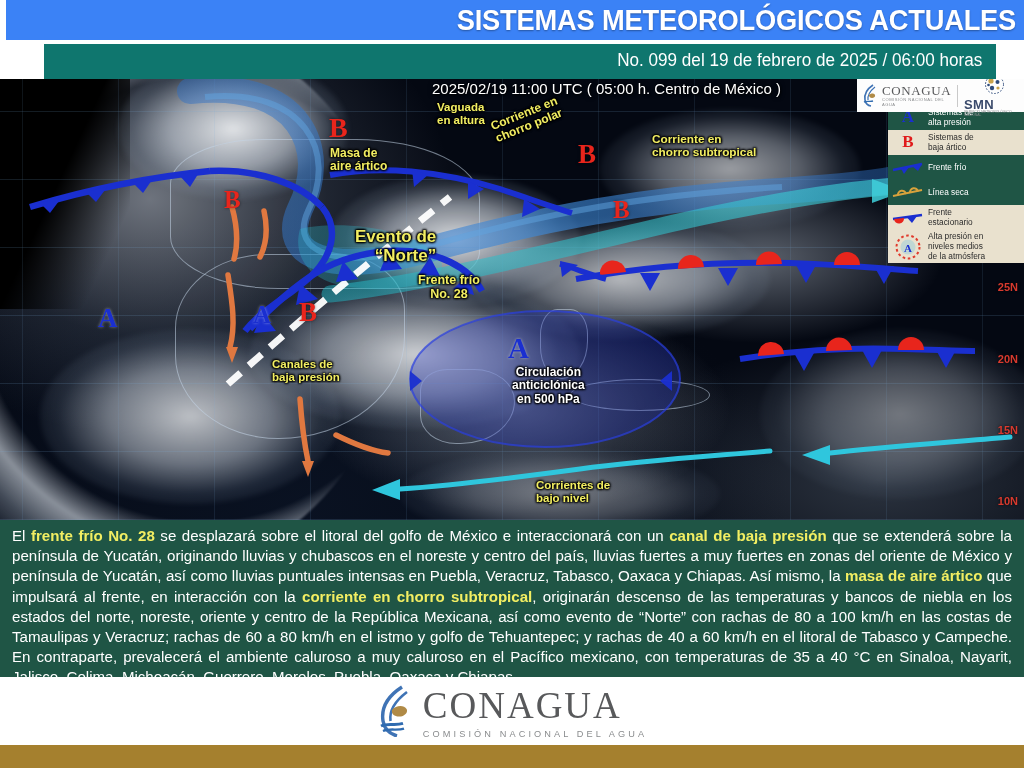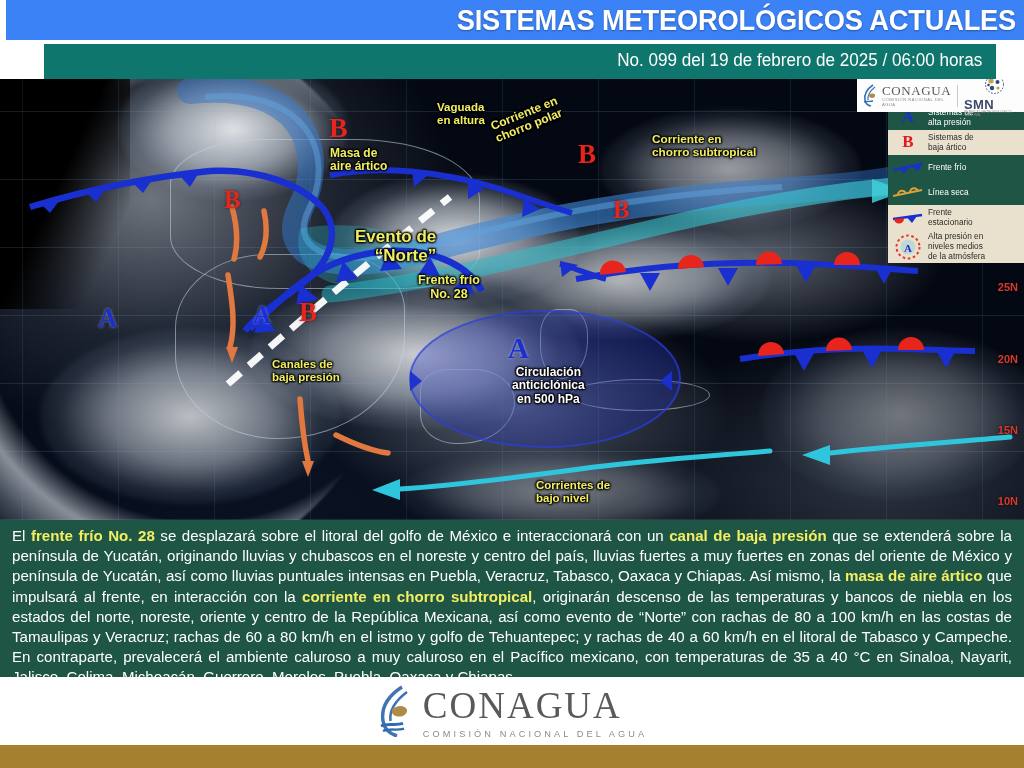--- a/index.html
+++ b/index.html
@@ -329,20 +329,21 @@
 
     <div class="bigA" style="left:98px;top:224px;font-size:27px;">A</div>
     <div class="bigA" style="left:253px;top:222px;font-size:25px;">A</div>
     <div class="bigA" style="left:508px;top:253px;font-size:29px;">A</div>
     <div class="bigB" style="left:224px;top:107px;font-size:25px;">B</div>
     <div class="bigB" style="left:329px;top:33px;font-size:28px;">B</div>
     <div class="bigB" style="left:299px;top:218px;font-size:27px;">B</div>
     <div class="bigB" style="left:578px;top:60px;font-size:27px;">B</div>
     <div class="bigB" style="left:613px;top:117px;font-size:25px;">B</div>
 
+    <div class="ts-bar">2025/02/19 11:00 UTC ( 05:00 h. Centro de México )</div>
 
     <div class="logo-box">
       <div class="logo-conagua">
         <div class="lg-mark">
           <svg width="17" height="23" viewBox="0 0 17 23">
             <path d="M11,1 C5,5 2,10 3,16 C3.6,19.6 6,21.6 9,22" stroke="#3f73b5" stroke-width="1.6" fill="none"></path>
             <path d="M13,3 C8,7 5.4,11 6,16" stroke="#3f73b5" stroke-width="1.2" fill="none"></path>
             <path d="M7,11 C9,9 12,9 13,11 C13.6,12.6 12,14 10,14 C8,14 7,12.6 7,11 Z" fill="#b08a46"></path>
             <path d="M2,18 C5,16.6 8,18 11,17" stroke="#2f6bb0" stroke-width="1.4" fill="none"></path>
           </svg>

